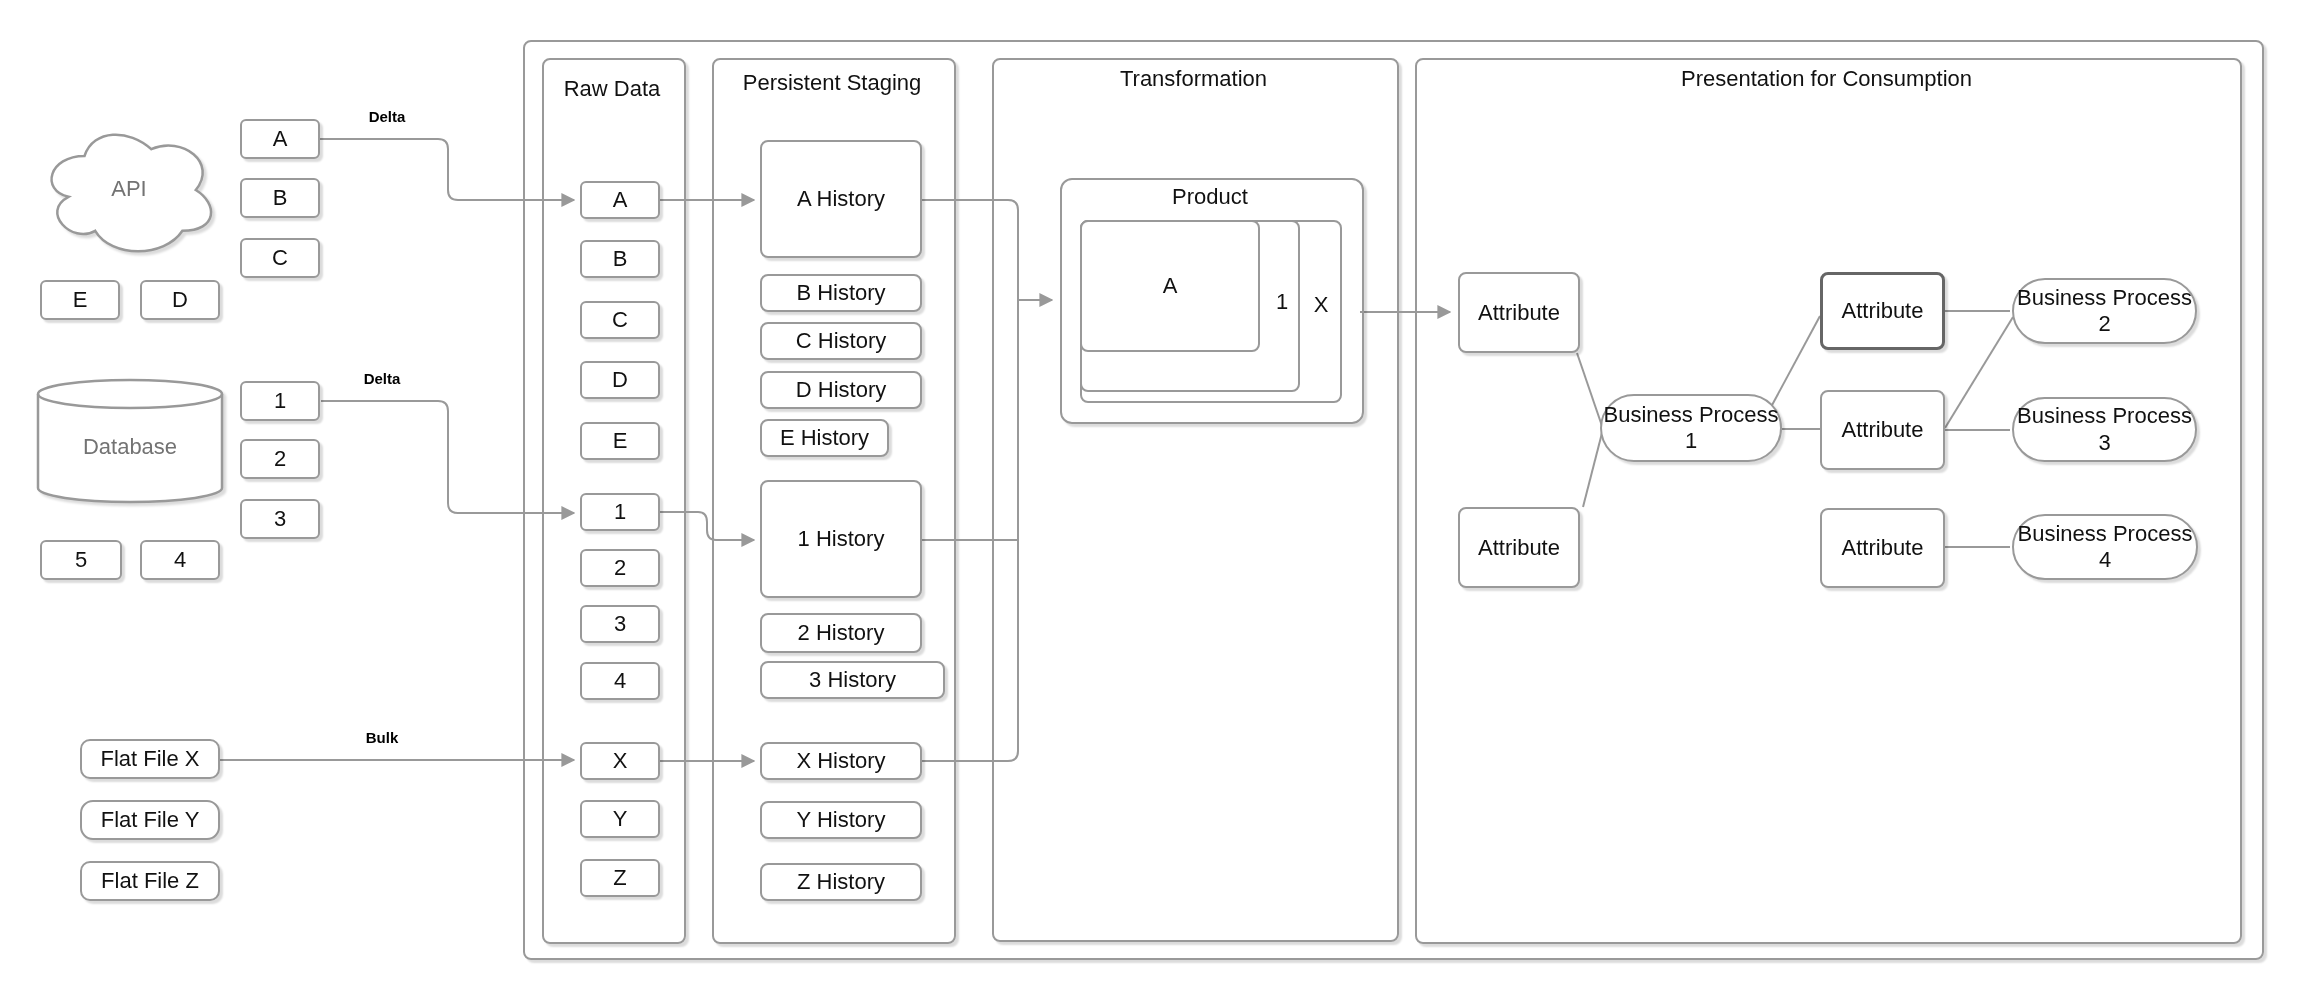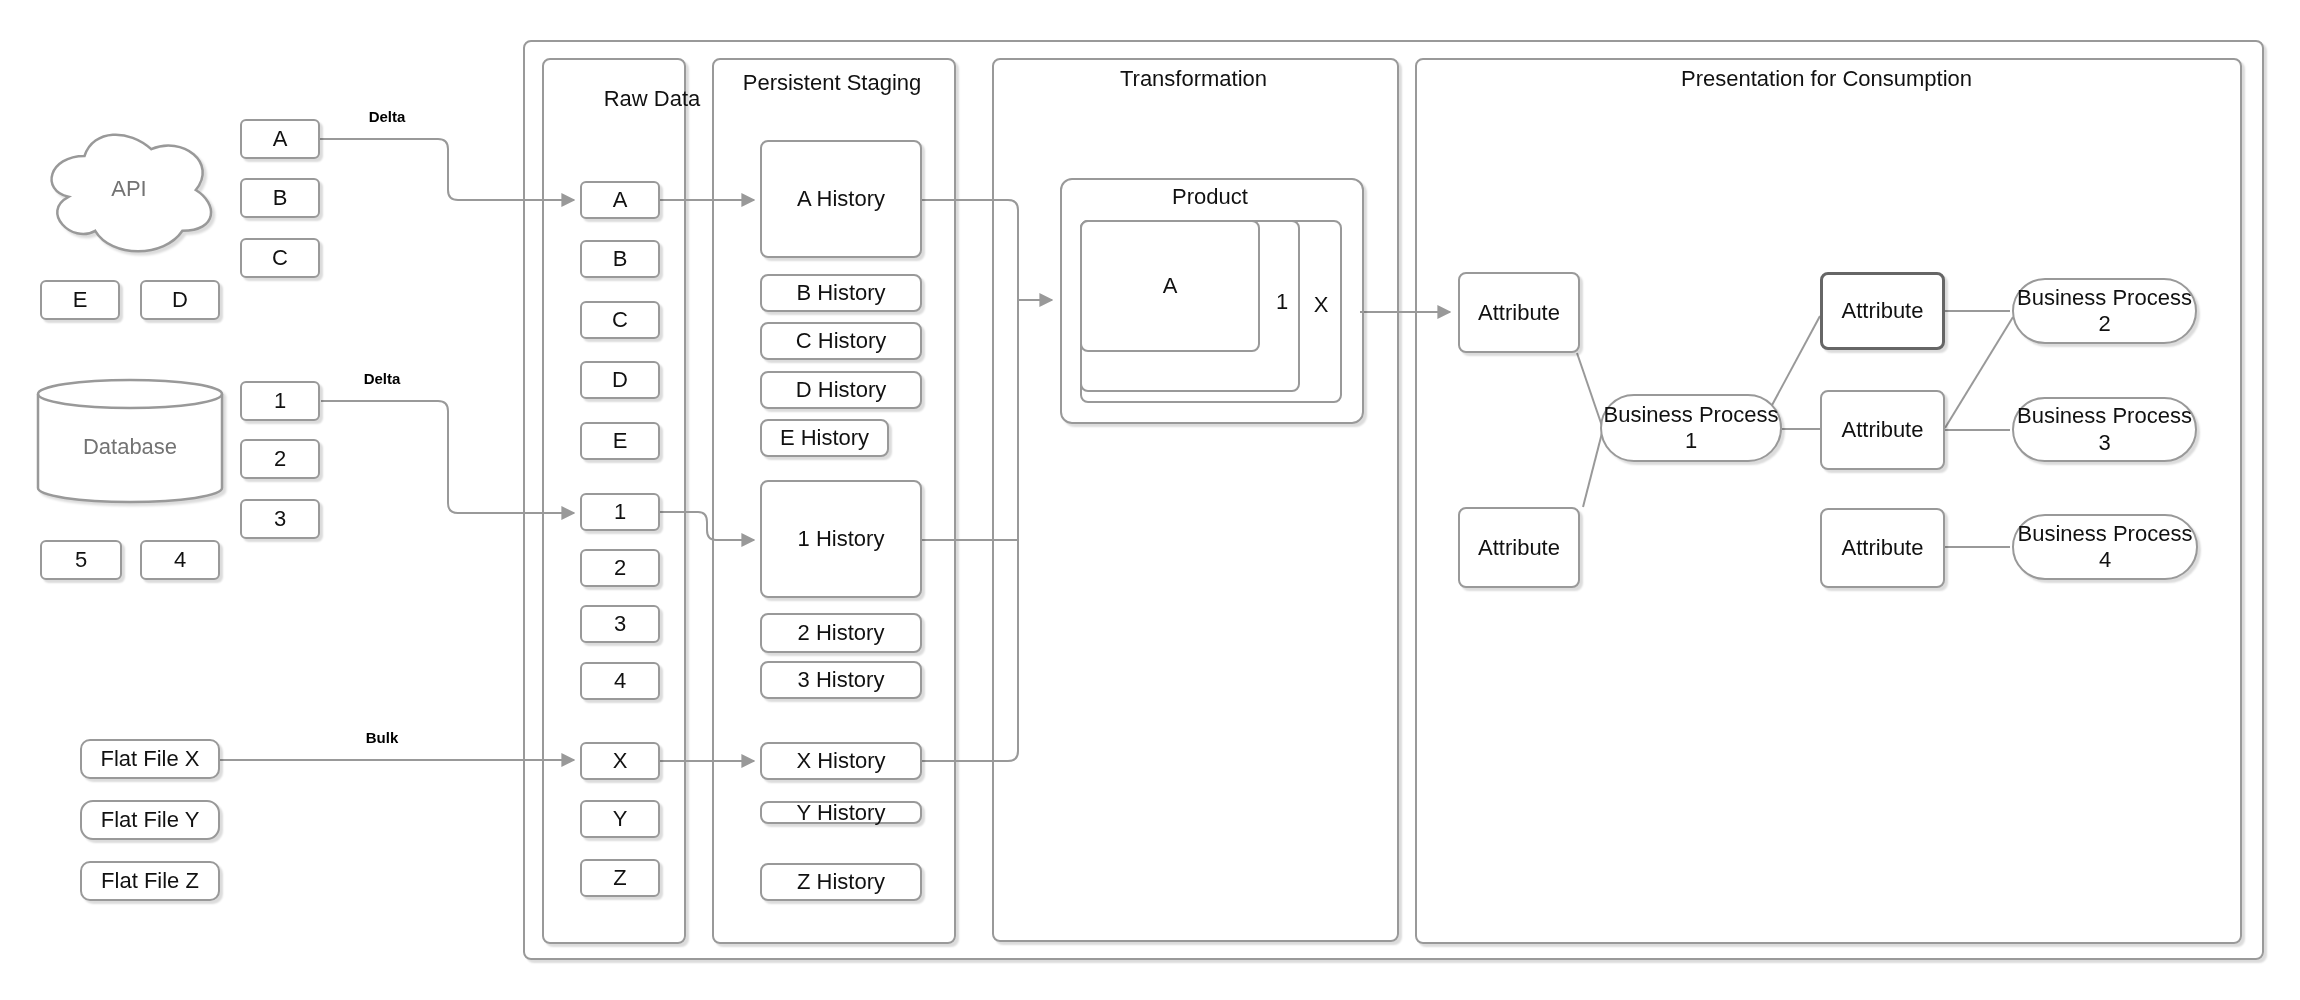--- a/index.html
+++ b/index.html
@@ -30,21 +30,21 @@
 
 <div id="canvas">
 
   <div class="layer-containers">
     <div class="container" style="left:523px;top:40px;width:1737px;height:916px;"></div>
     <div class="container" style="left:542px;top:58px;width:140px;height:882px;"></div>
     <div class="container" style="left:712px;top:58px;width:240px;height:882px;"></div>
     <div class="container" style="left:992px;top:58px;width:403px;height:880px;"></div>
     <div class="container" style="left:1415px;top:58px;width:823px;height:882px;"></div>
 
-    <div class="container-title" style="left:542px;top:86px;width:140px;padding-left:40px;">Raw Data</div>
+    <div class="container-title" style="left:542px;top:76px;width:140px;">Raw Data</div>
     <div class="container-title" style="left:712px;top:70px;width:240px;">Persistent Staging</div>
     <div class="container-title" style="left:992px;top:66px;width:403px;">Transformation</div>
     <div class="container-title" style="left:1415px;top:66px;width:823px;">Presentation for Consumption</div>
   </div>
 
   <svg id="edges" width="2300" height="1000" viewBox="0 0 2300 1000">
     <defs>
       <marker id="arr" viewBox="0 0 10 10" refX="9" refY="5" markerWidth="7" markerHeight="7" orient="auto-start-reverse">
         <path d="M 0 0 L 10 5 L 0 10 z" fill="#999999"></path>
       </marker>
@@ -127,23 +127,23 @@
     <div class="node" style="left:580px;top:800px;width:80px;height:38px;">Y</div>
     <div class="node" style="left:580px;top:859px;width:80px;height:38px;">Z</div>
 
     <div class="node history" style="left:760px;top:140px;width:162px;height:118px;">A History</div>
     <div class="node history" style="left:760px;top:274px;width:162px;height:38px;">B History</div>
     <div class="node history" style="left:760px;top:322px;width:162px;height:38px;">C History</div>
     <div class="node history" style="left:760px;top:371px;width:162px;height:38px;">D History</div>
     <div class="node history" style="left:760px;top:419px;width:129px;height:38px;">E History</div>
     <div class="node history" style="left:760px;top:480px;width:162px;height:118px;">1 History</div>
     <div class="node history" style="left:760px;top:613px;width:162px;height:40px;">2 History</div>
-    <div class="node history" style="left:760px;top:661px;width:162px;height:38px;">3 History</div>
+    <div class="node history" style="left:760px;top:661px;width:185px;height:38px;">3 History</div>
     <div class="node history" style="left:760px;top:742px;width:162px;height:38px;">X History</div>
-    <div class="node history" style="left:760px;top:801px;width:162px;height:23px;">Y History</div>
+    <div class="node history" style="left:760px;top:801px;width:162px;height:38px;">Y History</div>
     <div class="node history" style="left:760px;top:863px;width:162px;height:38px;">Z History</div>
 
     <div class="container" style="left:1060px;top:178px;width:300px;height:242px;border-radius:12px;"></div>
     <div class="container-title" style="left:1060px;top:184px;width:300px;">Product</div>
     <div class="node card" style="left:1080px;top:220px;width:262px;height:183px;"></div>
     <div class="node card" style="left:1080px;top:220px;width:220px;height:172px;"></div>
     <div class="node card" style="left:1080px;top:220px;width:180px;height:132px;">A</div>
     <div class="card-letter" style="left:1266px;top:289px;width:32px;">1</div>
     <div class="card-letter" style="left:1305px;top:292px;width:32px;">X</div>
 

